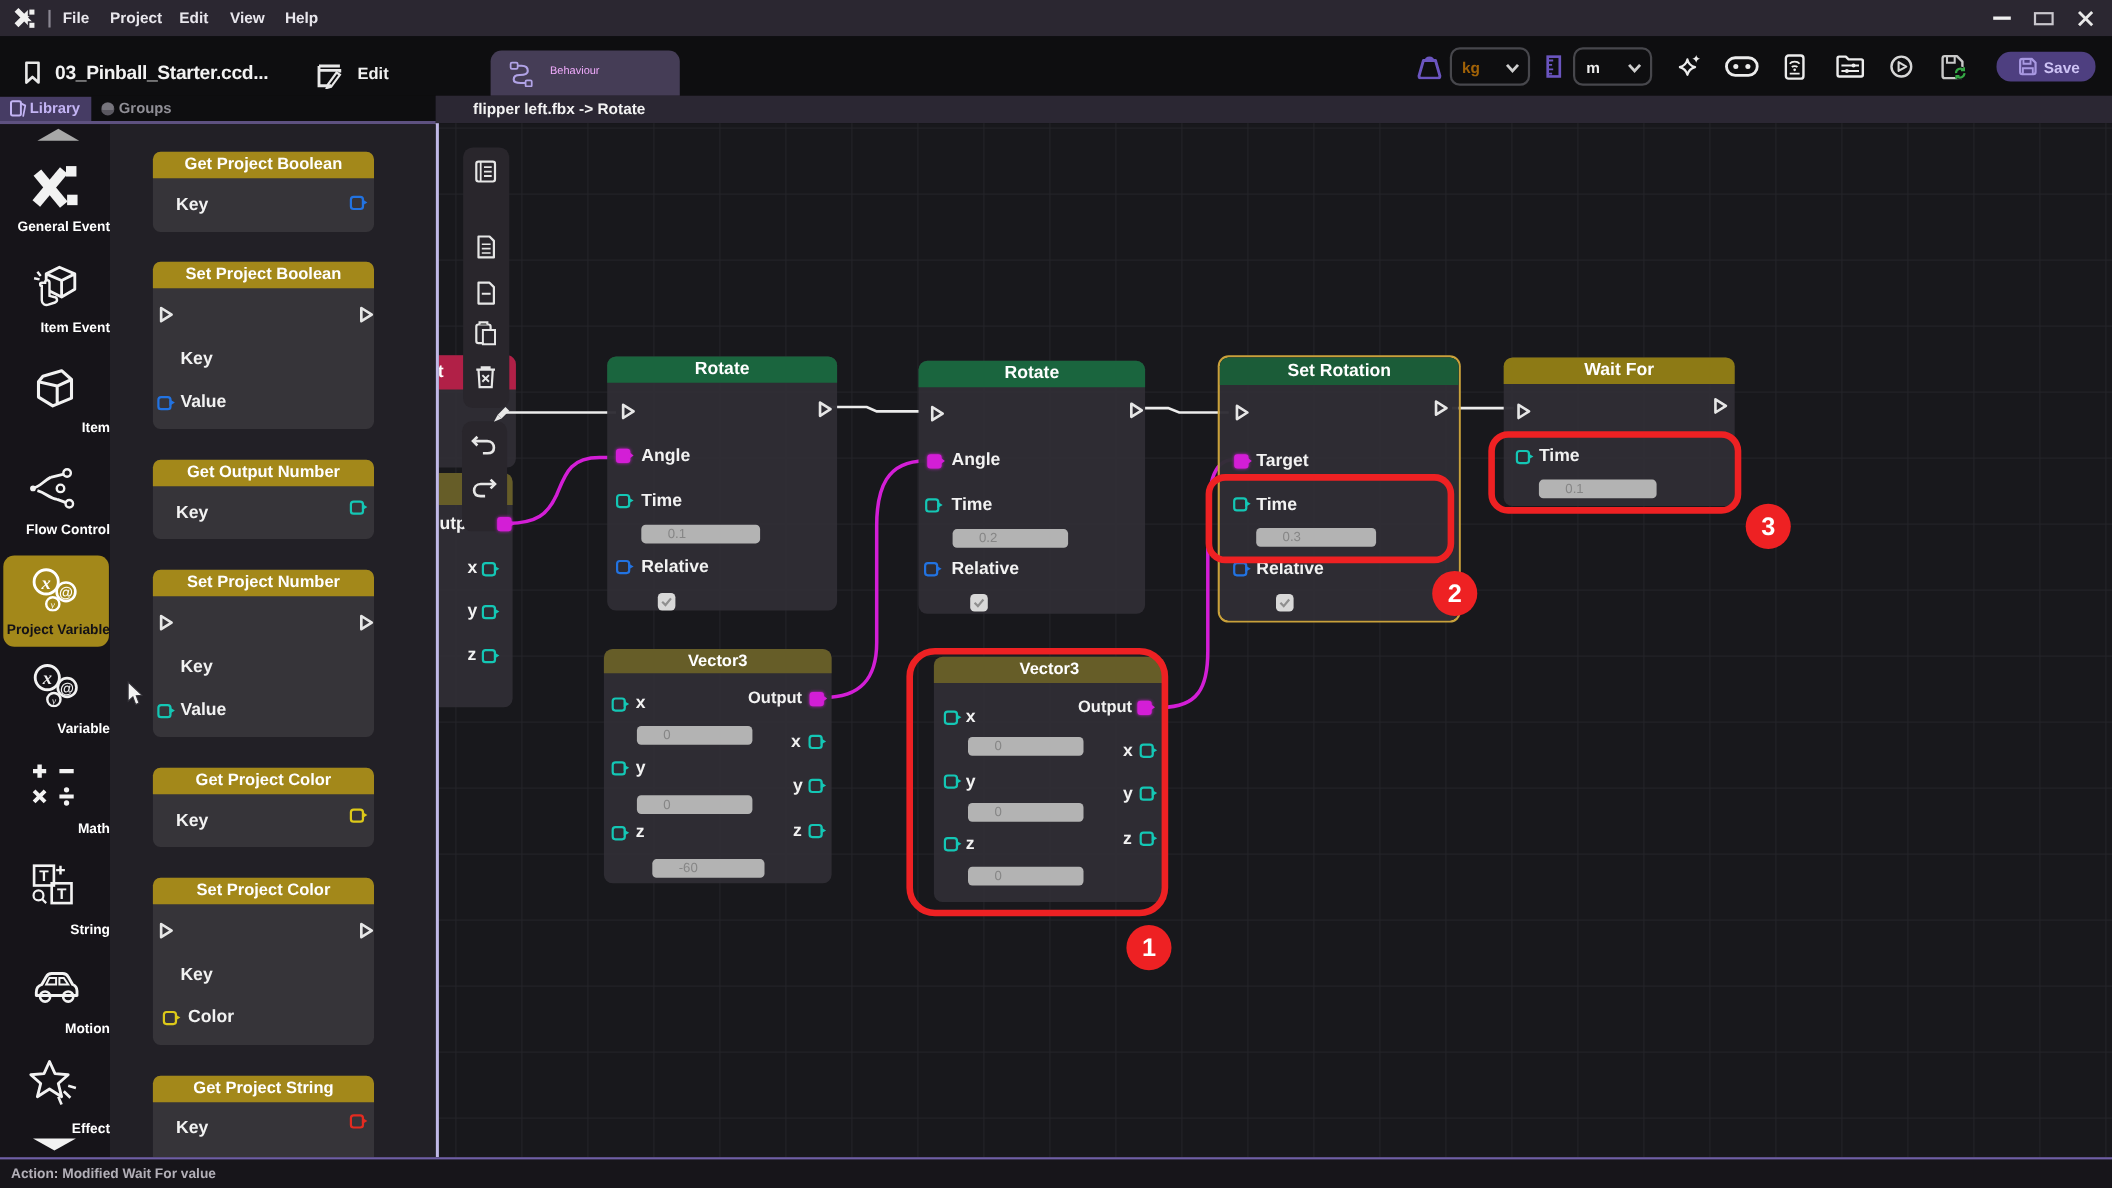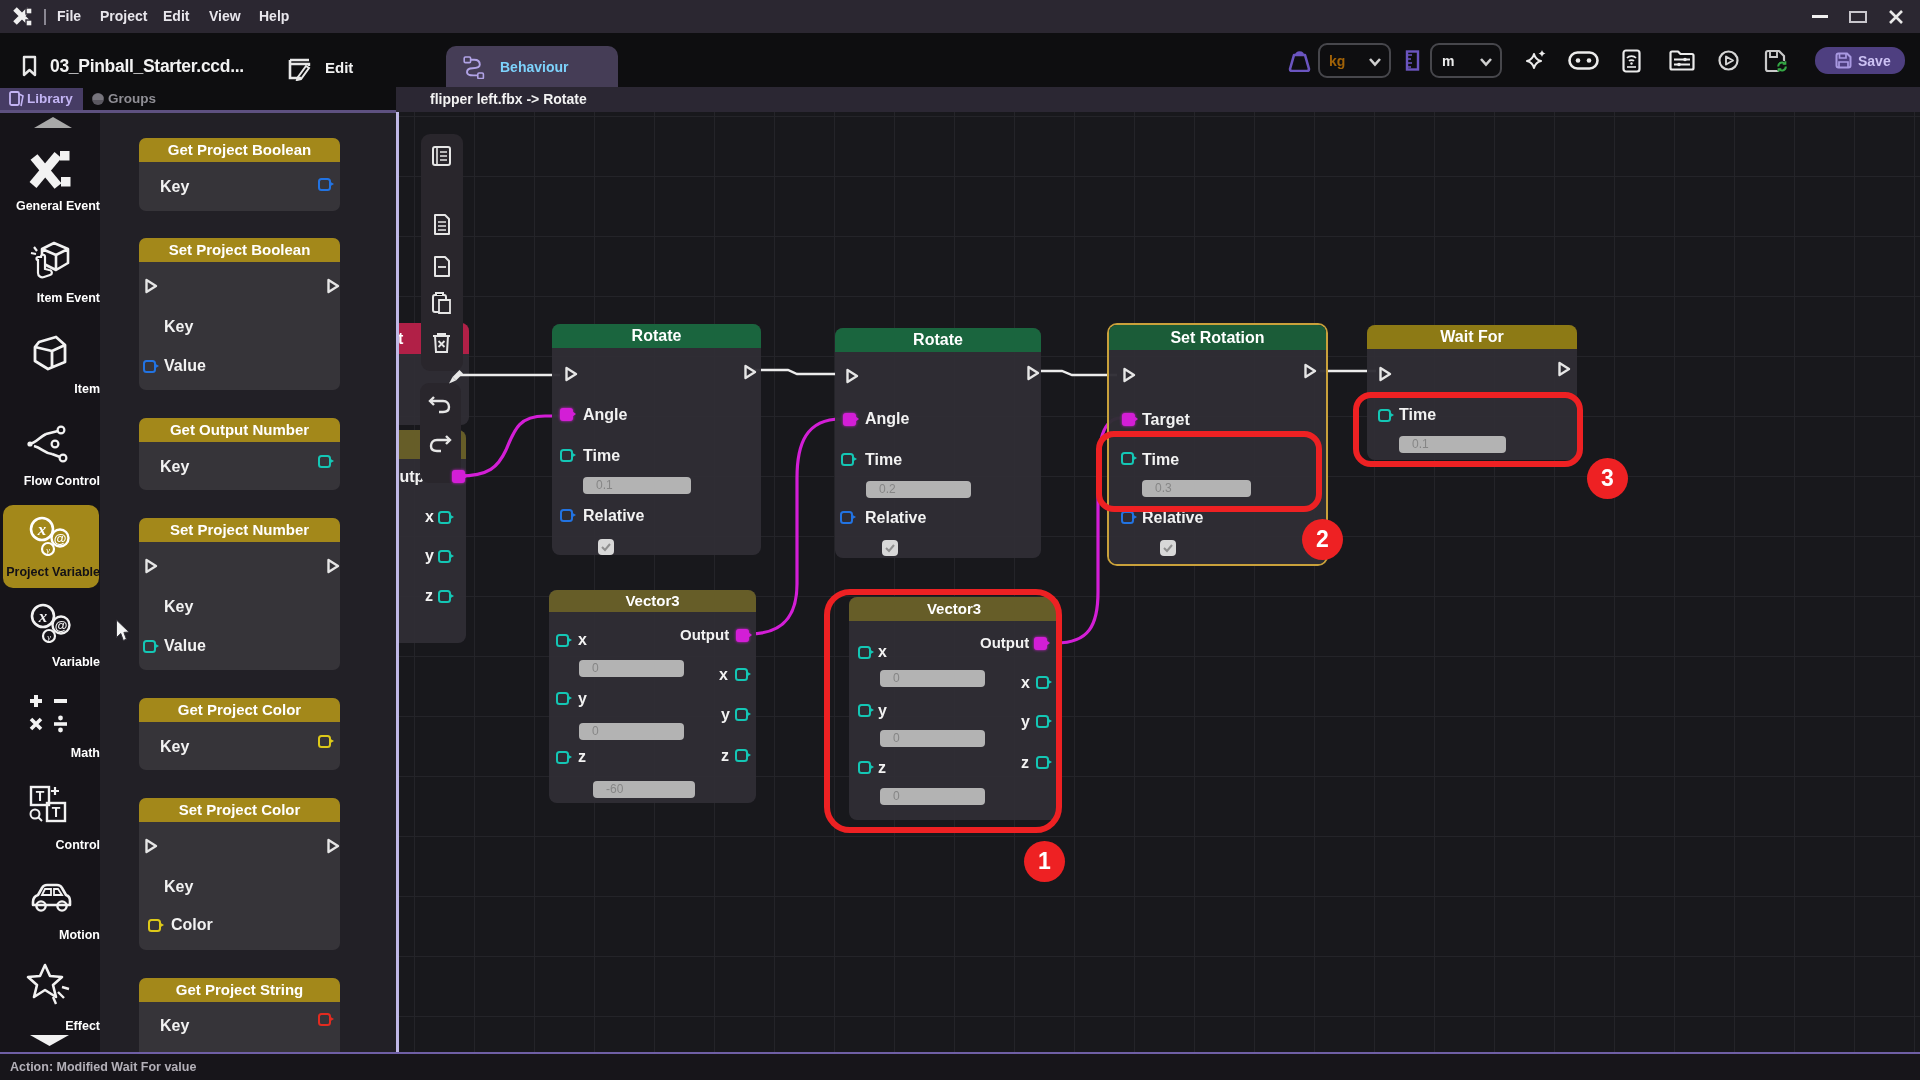--- a/index.html
+++ b/index.html
@@ -3,21 +3,21 @@
 <meta charset="utf-8">
 <style>
 *{box-sizing:border-box;margin:0;padding:0}
 html,body{width:1920px;height:1080px;overflow:hidden}
 body{position:relative;background:#0e0e10;font-family:"Liberation Sans",sans-serif;-webkit-font-smoothing:antialiased}
 .abs{position:absolute}
 #titlebar{position:absolute;left:0;top:0;width:1920px;height:33px;background:#2b2731}
 .menu{position:absolute;top:0;height:33px;line-height:33px;color:#e8e6ec;font-size:14px;font-weight:700}
 #row2{position:absolute;left:0;top:33px;width:1920px;height:54px;background:#0e0e10}
 #behtab{position:absolute;left:446px;top:46px;width:172px;height:41px;background:#453d56;border-radius:10px 10px 0 0}
-#behtab span{position:absolute;left:54px;top:13px;color:#7dd3fc;font-size:14px;font-weight:700}
+#behtab span{position:absolute;left:54px;top:13px;color:#f0abfc;font-size:10px;font-weight:400}
 #crumb{position:absolute;left:396px;top:87px;width:1524px;height:25px;background:#2b2733}
 #crumb span{position:absolute;left:34px;top:4px;color:#f2f2f2;font-size:14px;font-weight:700}
 #tabsL{position:absolute;left:0;top:87px;width:396px;height:23px;background:#0e0e10}
 #libtab{position:absolute;left:0;top:1px;width:83px;height:22px;background:#463c64}
 #libtab span{position:absolute;left:27px;top:3px;color:#c3b4f4;font-size:13.5px;font-weight:700}
 #grptab{position:absolute;left:108px;top:4px;color:#8f8e95;font-size:13.5px;font-weight:700}
 #pline{position:absolute;left:0;top:110px;width:396px;height:3px;background:#5e5180}
 #sidebar{position:absolute;left:0;top:113px;width:100px;height:939px;background:#161419}
 #panel{position:absolute;left:100px;top:113px;width:296px;height:939px;background:#222026}
 #divider{position:absolute;left:396px;top:112px;width:3px;height:940px;background:#c0b8e6}
@@ -30,21 +30,21 @@
 .node{position:absolute;background:rgba(47,45,53,.97);border-radius:8px}
 .nhd{position:absolute;left:0;top:0;width:100%;height:24px;border-radius:8px 8px 0 0;text-align:center;font-weight:700;font-size:16px;color:#fff;line-height:24px}
 .g{background:#1a653e}.g2{background:#1b5c38}.ol{background:#8d7a15}.ol2{background:#665d28}.olv{background:#a3881a}.red{background:#b12047}
 .lbl{position:absolute;color:#f2f2f2;font-weight:700;font-size:16px;line-height:18px;white-space:nowrap}
 .lbs{position:absolute;color:#f2f2f2;font-weight:700;font-size:15px;line-height:17px;white-space:nowrap}
 .sock{position:absolute;width:13px;height:13px;border:2.5px solid currentColor;border-radius:3.5px}
 .sock:after{content:"";position:absolute;left:9px;top:1px;border-left:5px solid currentColor;border-top:3.5px solid transparent;border-bottom:3.5px solid transparent}
 .sockf{position:absolute;width:13px;height:13px;background:currentColor;border-radius:3px;box-shadow:0 0 3px currentColor}
 .sockf:after{content:"";position:absolute;left:12px;top:3px;border-left:4px solid currentColor;border-top:3.5px solid transparent;border-bottom:3.5px solid transparent}
 .blue{color:#2273e2}.cyan{color:#14c7b5}.yel{color:#ddc919}.crimson{color:#e32b20}.mag{color:#d31ed6}
-.fld{position:absolute;height:17px;background:#b3b3b3;border-radius:4px;font-size:12px;color:#868686;line-height:17px;padding-left:13px;font-weight:400}
+.fld{position:absolute;height:17px;background:#b3b3b3;border-radius:4px;font-size:12px;color:#868686;line-height:17px;padding-left:24px;font-weight:400}
 .cb{position:absolute;width:16px;height:16px;background:#d8d8d8;border-radius:4px}
 .hl{position:absolute;border:6px solid #ee2123;border-radius:18px}
 .num{position:absolute;width:41px;height:41px;border-radius:50%;background:#ee2123;color:#fff;font-weight:700;font-size:23px;text-align:center;line-height:41px}
 .tgroup{position:absolute;background:#29262c;border-radius:9px}
 
 .tnode{position:absolute;left:39px;width:201px;background:#363439;border-radius:7px}
 .tnode .nhd{height:24px;font-size:15px;border-radius:7px 7px 0 0}
 .sitem{position:absolute;width:100px;text-align:right;color:#fff;font-weight:700;font-size:12.5px}
 </style>
 </head>
@@ -422,21 +422,21 @@
   <div class="sitem" style="left:0;top:633px">Math</div>
   <svg class="abs" style="left:26px;top:669px" width="46" height="46" viewBox="0 0 46 46">
     <rect x="5" y="5" width="18" height="18" fill="none" stroke="#f2f2f2" stroke-width="2.4"></rect>
     <text x="14" y="19" font-size="14" font-weight="bold" fill="#f2f2f2" text-anchor="middle">T</text>
     <rect x="21" y="21" width="18" height="18" fill="none" stroke="#f2f2f2" stroke-width="2.4"></rect>
     <text x="30" y="35" font-size="14" font-weight="bold" fill="#f2f2f2" text-anchor="middle">T</text>
     <path d="M29 5 V13 M25 9 H33" stroke="#f2f2f2" stroke-width="2.2"></path>
     <circle cx="9" cy="32" r="4.5" fill="none" stroke="#f2f2f2" stroke-width="2"></circle>
     <path d="M12 35 L16 39" stroke="#f2f2f2" stroke-width="2"></path>
   </svg>
-  <div class="sitem" style="left:0;top:725px">Control</div>
+  <div class="sitem" style="left:0;top:725px">String</div>
   <svg class="abs" style="left:27px;top:761px" width="46" height="46" viewBox="0 0 46 46">
     <path d="M6 28 C6 24 8 22 11 21 L15 14 C16 12 18 11 20 11 H30 C32 11 34 12 35 14 L39 21 C42 22 43 24 43 27 V31 H6 Z" fill="none" stroke="#f2f2f2" stroke-width="2.6" stroke-linejoin="round"></path>
     <path d="M15 21 L18 15 H24 L24 21 Z M27 21 L27 15 H31 L35 21 Z" fill="none" stroke="#f2f2f2" stroke-width="1.8"></path>
     <circle cx="14" cy="32" r="4.6" fill="none" stroke="#f2f2f2" stroke-width="2.4"></circle>
     <circle cx="35" cy="32" r="4.6" fill="none" stroke="#f2f2f2" stroke-width="2.4"></circle>
   </svg>
   <div class="sitem" style="left:0;top:815px">Motion</div>
   <svg class="abs" style="left:25px;top:849px" width="46" height="46" viewBox="0 0 46 46">
     <path d="M20 3 L25 14 L37 15 L28 23 L31 35 L20 28 L9 35 L12 23 L3 15 L15 14 Z" fill="none" stroke="#f2f2f2" stroke-width="2.6" stroke-linejoin="round"></path>
     <path d="M33 30 L39 36 M28 35 L31 42 M37 25 L44 27" stroke="#f2f2f2" stroke-width="2.4"></path>

